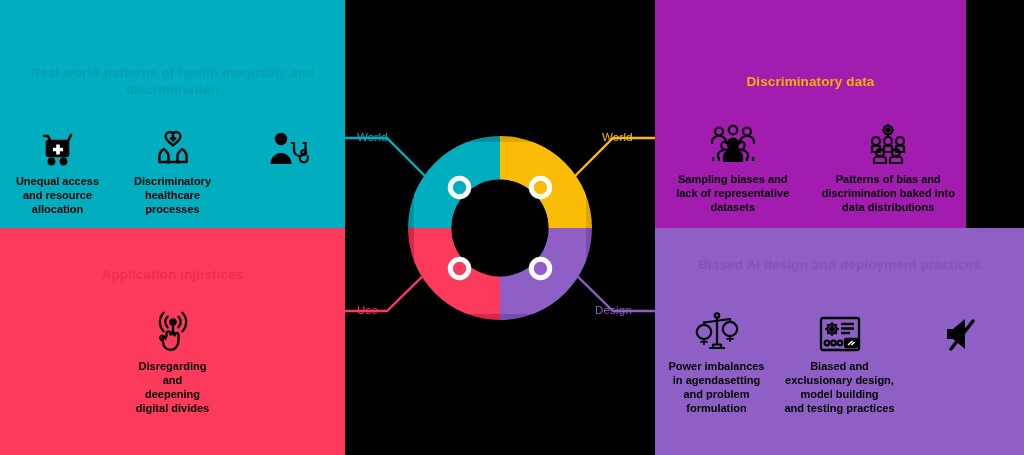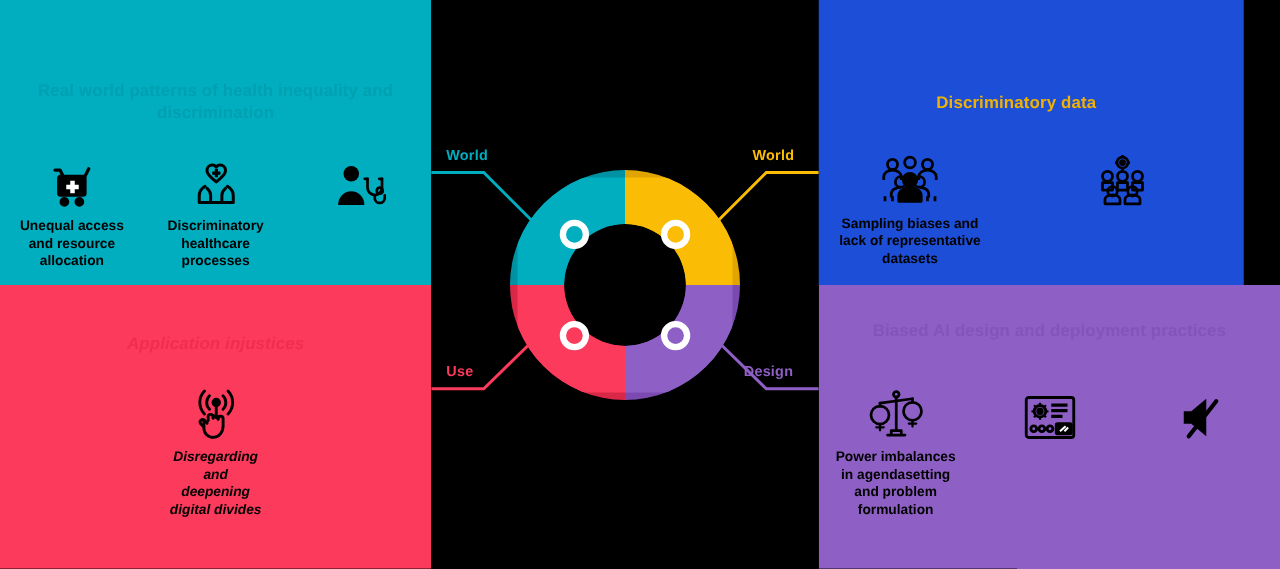--- a/index.html
+++ b/index.html
@@ -15,22 +15,22 @@
     width: 1024px; height: 455px;
     background: #000000;
   }
 
   
   .panel {
     position: absolute;
     overflow: hidden;
   }
   #panel-world  { left: 0;    top: 0;    width: 345px; height: 228px; background: #00AEC0; }
-  #panel-use    { left: 0;    top: 228px; width: 345px; height: 227px; background: #FC3A5B; font-style: italic; }
-  #panel-data   { left: 631px; top: 0;    width: 364px; height: 228px; background: #1d4ed8; }
+  #panel-use    { left: 0;    top: 228px; width: 345px; height: 227px; background: #FC3A5B; }
+  #panel-data   { left: 655px; top: 0;    width: 311px; height: 228px; background: #a21caf; }
   #panel-design { left: 655px; top: 228px; width: 369px; height: 227px; background: #8E5FC4; }
 
   .panel-heading {
     position: absolute;
     width: 100%;
     text-align: center;
     font-weight: bold;
     font-size: 13.5px;
     line-height: 1.28;
     letter-spacing: .1px;
@@ -96,25 +96,26 @@
     left: 50%; top: 50%;
     transform: translate(-50%, -50%);
     width: 184px; height: 184px;
   }
 
   
   .connector { position: absolute; }
   .conn-line { stroke-width: 2.4; fill: none; }
   .conn-label {
     position: absolute;
-    font-weight: bold;
+    font-weight: normal;
     font-size: 11.5px;
     letter-spacing: .2px;
     -webkit-user-select: none;
     user-select: none;
+    margin-top: 12px;
   }
   #label-world  { left: 12px; top: 119px; color: #00AEC0; }
   #label-data   { left: 257px; top: 119px; color: #FBBC05; }
   #label-use    { left: 12px; top: 292px; color: #FC3A5B; }
   #label-design { left: 250px; top: 292px; color: #8E5FC4; }
 </style>
 </head>
 <body>
 
 <div id="stage">
@@ -250,20 +251,23 @@
               <circle cx="34" cy="17" r="4"></circle>
               <circle cx="22" cy="17" r="4"></circle>
               <path d="M6 22h8v6H6zM18 22h8v6h-8zM30 22h8v6h-8z"></path>
               <circle cx="14" cy="29" r="3.8"></circle>
               <circle cx="30" cy="29" r="3.8"></circle>
               <path d="M8 39v-3.6c0-2 2.7-3.6 6-3.6s6 1.6 6 3.6V39z"></path>
               <path d="M24 39v-3.6c0-2 2.7-3.6 6-3.6s6 1.6 6 3.6V39z"></path>
             </g>
           </svg>
         </span>
+        <span class="caption">Patterns of bias and
+discrimination baked into
+data distributions</span>
       </div>
 
     </div>
   </div>
 
   <div class="panel" id="panel-design">
     <div class="panel-heading">Biased AI design and
 deployment practices</div>
     <div class="cells">
 
@@ -299,20 +303,24 @@
               <path d="M14 7.2v1.6M14 19.2v1.6M7.2 14h1.6M19.2 14h1.6M9.2 9.2l1.2 1.2M17.6 17.6l1.2 1.2M18.8 9.2l-1.2 1.2M10.4 17.6l-1.2 1.2" stroke-width="1.8"></path>
               <path d="M23 9h13M23 13.5h13M23 18h9" stroke-width="2.6"></path>
               <circle cx="9" cy="28" r="2.3"></circle>
               <circle cx="15.5" cy="28" r="2.3"></circle>
               <circle cx="22" cy="28" r="2.3"></circle>
               <rect x="27" y="24" width="12" height="8" rx="1" fill="#000"></rect>
               <path d="M30 30l4.5-4M33.5 30l3-3" stroke="#fff" stroke-width="1.6"></path>
             </g>
           </svg>
         </span>
+        <span class="caption">Biased and
+exclusionary design,
+model building
+and testing practices</span>
       </div>
 
       <div class="cell">
         <span class="icon-wrap">
           <svg width="40" height="38" viewBox="0 0 40 38">
             <path d="M22 4 L10 14 H4 v10 h6 L22 34 z" fill="#000"></path>
             <path d="M30 6 L8 34" stroke="#000" stroke-width="3.4" stroke-linecap="round" fill="none"></path>
             <path d="M26 11c2.6 2.3 4.2 5.4 4.2 8.8" stroke="#000" stroke-width="2.6" fill="none" stroke-linecap="round" opacity="0"></path>
           </svg>
         </span>

